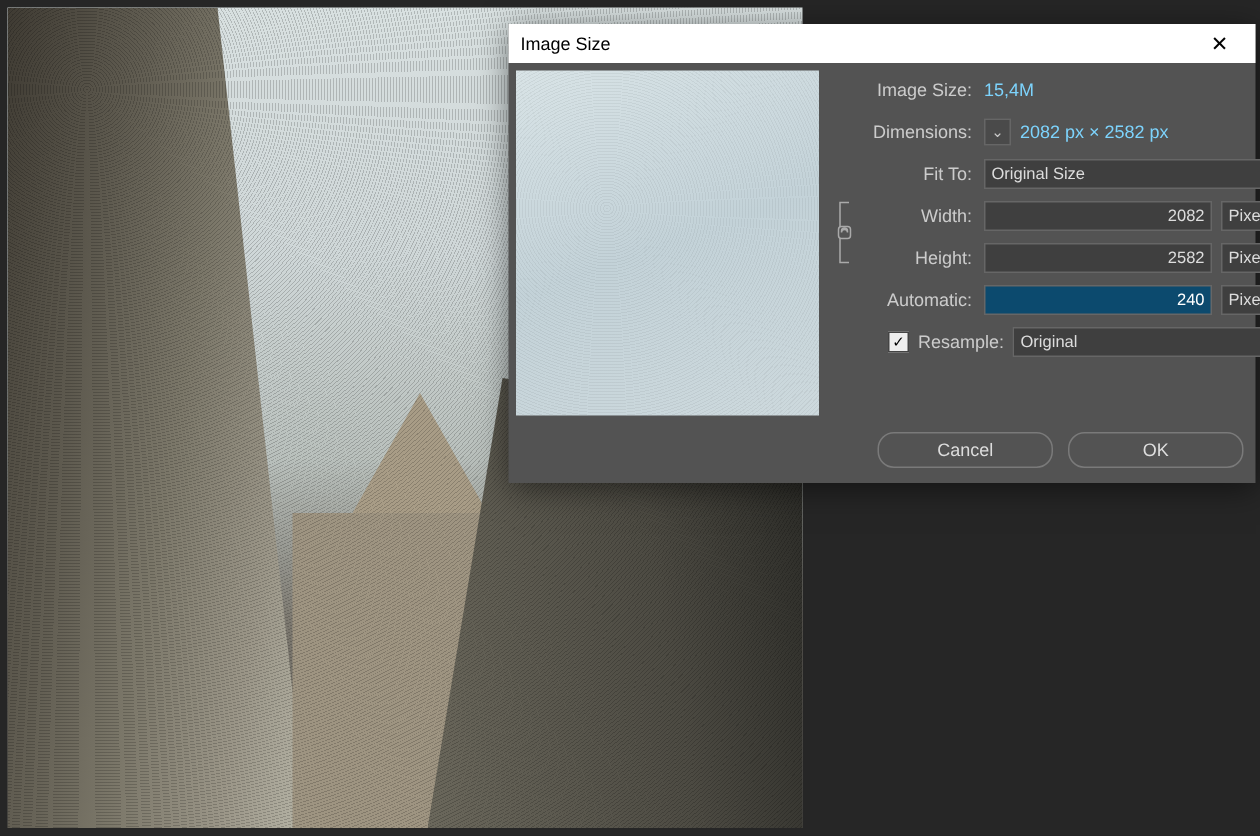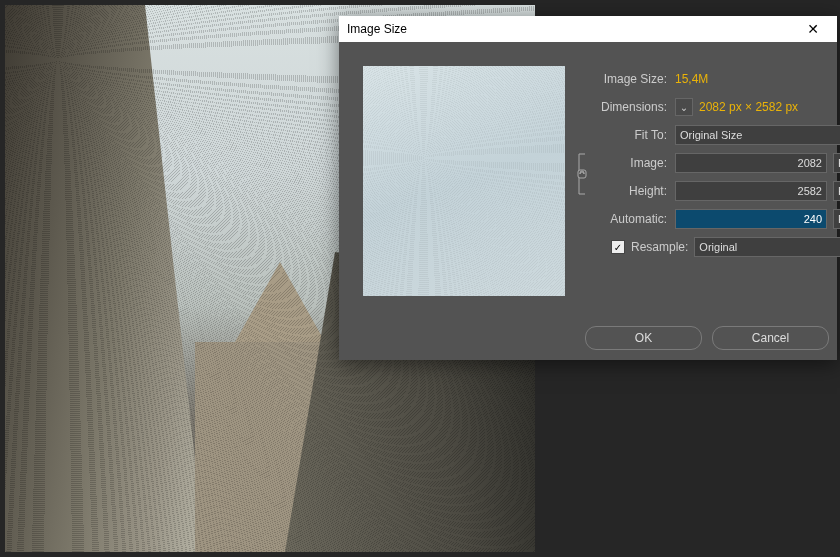--- a/index.html
+++ b/index.html
@@ -12,27 +12,27 @@
 .tower .dome{position:absolute;left:30px;top:70px;width:76px;height:76px;border-radius:50%;background:linear-gradient(180deg,#5f8e86,#3e6b63)}
 .tower .spire{position:absolute;left:62px;top:10px;width:10px;height:80px;background:#2e514b}
 .tower .spire:before{content:"";position:absolute;left:-6px;top:-12px;width:22px;height:22px;border-radius:50%;background:#2e514b}
 .bldg-mid{position:absolute;left:190px;bottom:0;width:190px;height:210px;background:#9e9481}
 .bldg-mid:before{content:"";position:absolute;left:40px;top:-80px;width:90px;height:80px;background:#a89c86;clip-path:polygon(0 100%,50% 0,100% 100%)}
 .noise{position:absolute;inset:0;opacity:.18;background:repeating-radial-gradient(circle at 10% 10%,#000 0 .5px,transparent .5px 2px)}
 .dialog{position:absolute;left:339px;top:16px;width:498px;background:#535353;box-shadow:0 4px 20px rgba(0,0,0,.5);display:flex;flex-direction:column;}
 .titlebar{height:26px;background:#fff;color:#000;display:flex;align-items:center;padding:0 4px 0 8px;font-size:12px}
 .titlebar-title{flex:1}
 .close-btn{width:40px;height:26px;display:flex;align-items:center;justify-content:center;font-size:14px;color:#000}
-.dlg-body{display:flex;padding:24px;gap:10px}
+.dlg-body{display:flex;padding:5px;gap:10px}
 .preview{width:202px;height:230px;flex:0 0 202px;background:linear-gradient(160deg,#d8e3e6,#c3d2d8 50%,#cdd9dd);position:relative}
 .preview .sky{position:absolute;inset:0;background:repeating-radial-gradient(circle at 30% 40%,rgba(0,0,0,.05) 0 .6px,transparent .6px 2px)}
 .fields{flex:1;display:flex;flex-direction:column;gap:6px;padding-top:2px}
 .row{display:flex;align-items:center;gap:6px;height:22px}
 .row .lbl{flex:0 0 92px;text-align:right;color:#ccc;padding-right:2px}
-.val{color:#eab308}
+.val{color:#7dd3fc}
 .dim-toggle{width:16px;height:16px;display:flex;align-items:center;justify-content:center;border:1px solid #666;background:#4a4a4a;font-size:10px}
 .select,.input{height:20px;background:#3f3f3f;border:1px solid #666;color:#ddd;font-size:11px;padding:0 4px;box-sizing:border-box}
 .select{display:flex;align-items:center;justify-content:space-between}
 .input{outline:none}
 .input.sel{background:#0c4a6e;color:#fff}
 .link{position:relative;width:14px;height:44px;flex:0 0 14px;display:flex;align-items:center;justify-content:center}
 .link svg{width:14px;height:44px;color:#aaa}
 .wh-rows{display:flex;flex-direction:column;gap:6px;flex:1}
 .check{width:12px;height:12px;background:#eee;border:1px solid #444;font-size:10px;display:flex;align-items:center;justify-content:center;color:#000}
 .buttons{display:flex;gap:10px;padding:6px 8px 10px;justify-content:flex-end}
@@ -100,21 +100,21 @@
         <div class="row" style="height:auto;align-items:stretch">
           <div class="link">
             <svg viewBox="0 0 14 44" stroke="currentColor" fill="none" stroke-width="1">
               <path d="M10 2 H4 V42 H10"></path>
               <rect x="3" y="18" width="8" height="8" rx="2" fill="#535353"></rect>
               <path d="M5 22a2 2 0 014 0M5 22v-1a2 2 0 014 0v1" stroke-width="1"></path>
             </svg>
           </div>
           <div class="wh-rows">
             <div class="row">
-              <span class="lbl" style="flex:0 0 72px">Image:</span>
+              <span class="lbl" style="flex:0 0 72px">Width:</span>
               <input class="input val-input" value="2082" style="">
               <div class="select unit-select">
                 <span>Pixels</span>
 
               </div>
             </div>
             <div class="row">
               <span class="lbl" style="flex:0 0 72px">Height:</span>
               <input class="input val-input" value="2582" style="">
               <div class="select unit-select">
@@ -144,20 +144,20 @@
             <span>Original</span>
 
           </div>
         </div>
 
       </div>
     </div>
 
     <div class="buttons">
       <div class="btn">
-        <span>OK</span>
+        <span>Cancel</span>
       </div>
       <div class="btn">
-        <span>Cancel</span>
+        <span>OK</span>
       </div>
     </div>
   </div>
 </div>
 
 </body></html>

